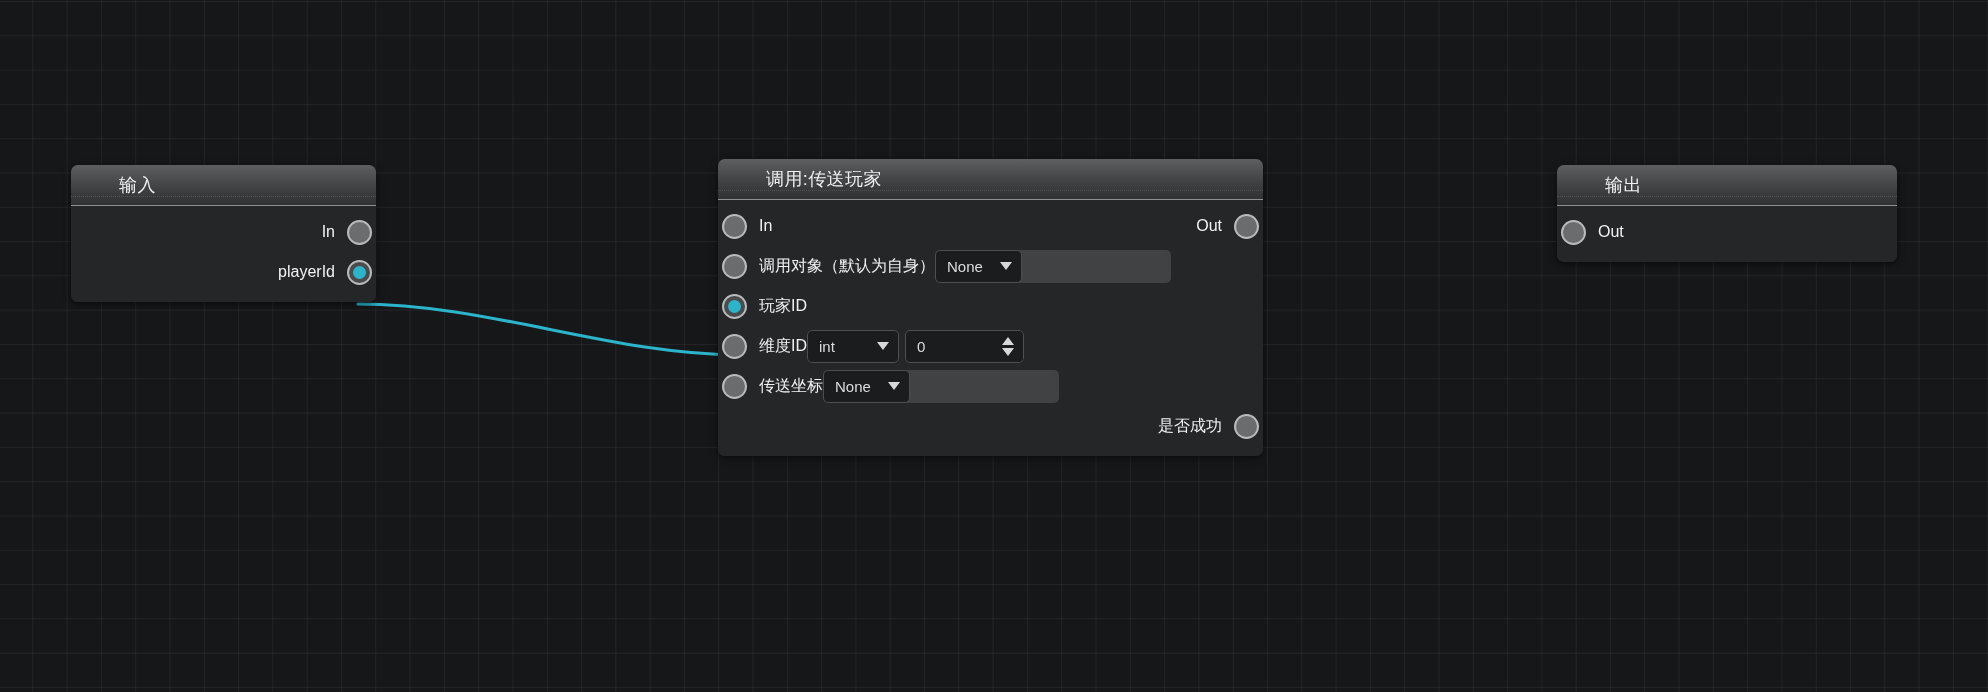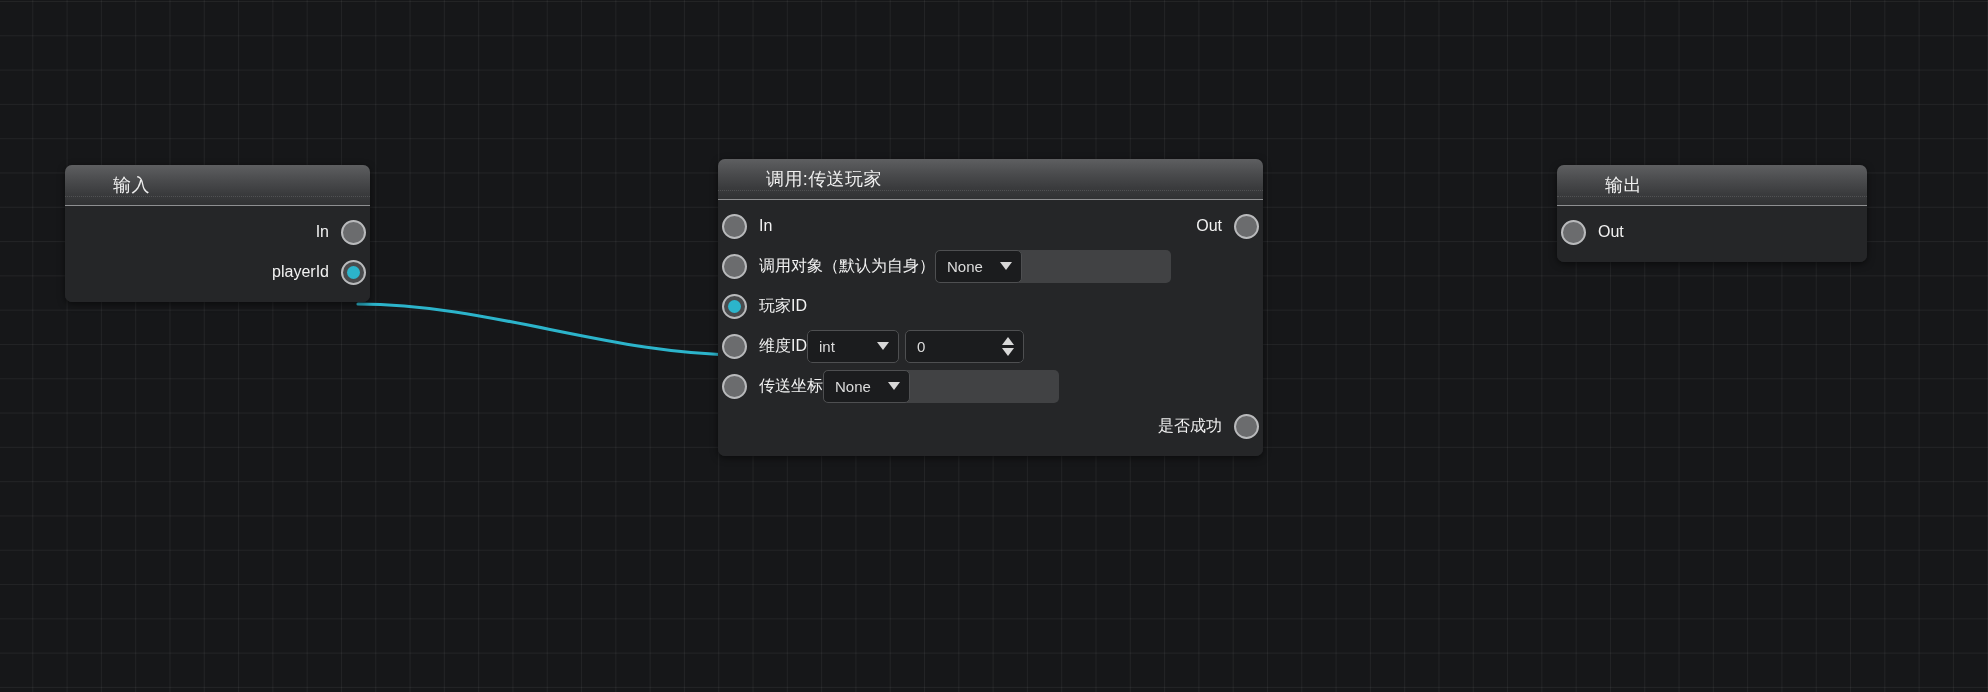--- a/index.html
+++ b/index.html
@@ -187,21 +187,21 @@
 </style>
 </head>
 <body>
 
 <div id="graph-canvas">
 
   <svg id="edge-layer" viewBox="0 0 1988 692" width="1988" height="692">
     <path d="M 358 304 C 490 304 610 355 742 355" fill="none" stroke="#2cb4cb" stroke-width="3.2" stroke-linecap="round"></path>
   </svg>
 
-  <div class="node" style="left:65px; top:165px; width:305px;">
+  <div class="node" style="left:71px; top:165px; width:305px;">
     <div class="node-header">
       <span class="node-title">输入</span>
     </div>
     <div class="node-body">
 
       <div class="row right">
         <span class="port-label lbl-before">In</span>
         <span class="port"></span>
       </div>
 
@@ -277,21 +277,21 @@
       </div>
 
       <div class="row right">
         <span class="port-label lbl-before">是否成功</span>
         <span class="port"></span>
       </div>
 
     </div>
   </div>
 
-  <div class="node" style="left:1557px; top:165px; width:310px;">
+  <div class="node" style="left:1557px; top:165px; width:340px;">
     <div class="node-header">
       <span class="node-title">输出</span>
     </div>
     <div class="node-body">
       <div class="row">
         <span class="port"></span>
         <span class="port-label lbl-after">Out</span>
       </div>
     </div>
   </div>

